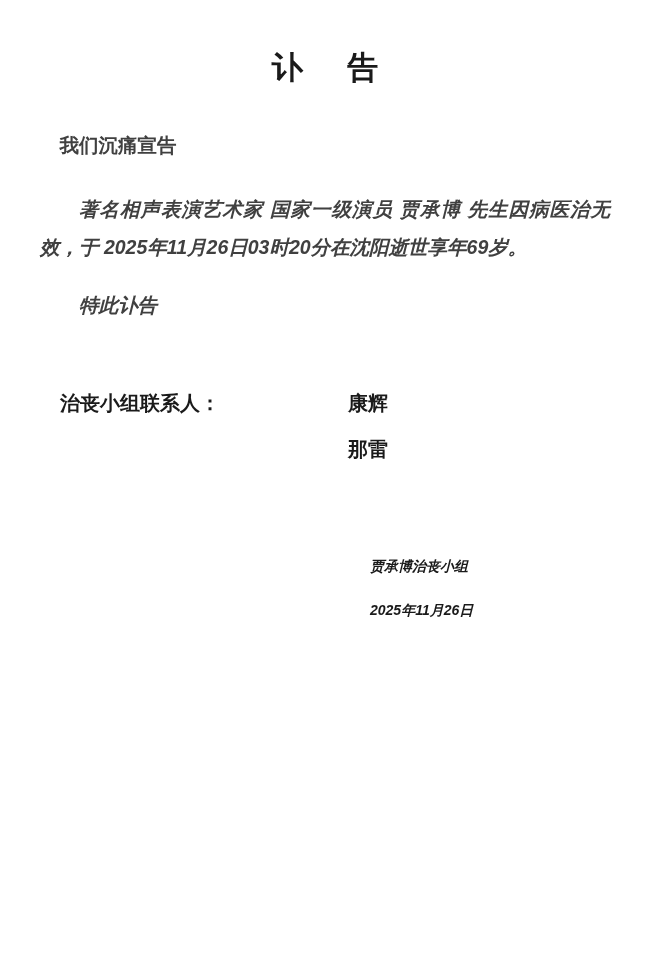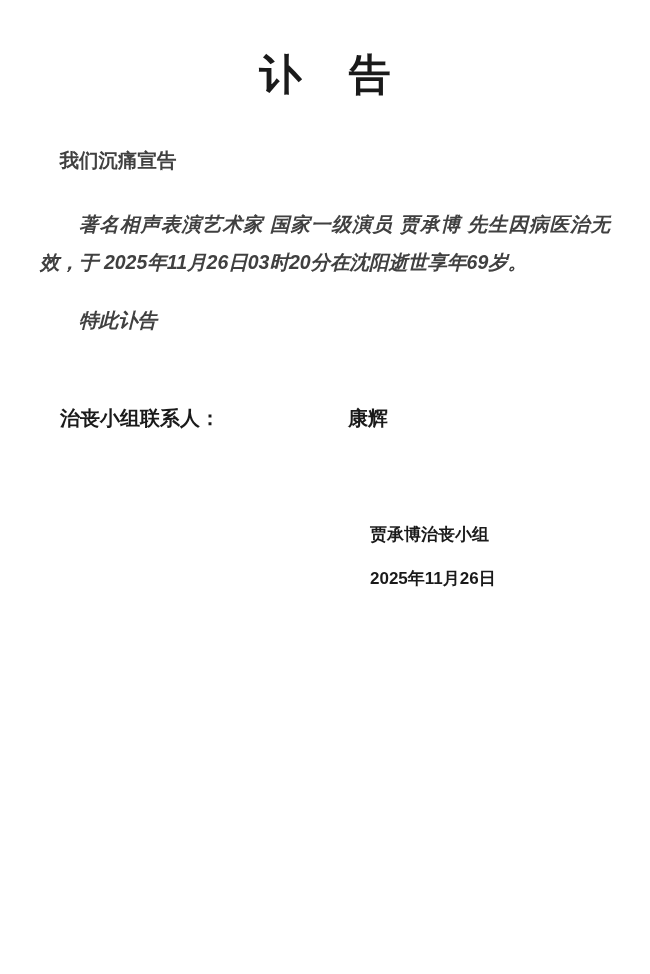--- a/index.html
+++ b/index.html
@@ -17,21 +17,21 @@
   }
   .page {
     width: 650px;
     height: 974px;
     box-sizing: border-box;
     padding: 30px 40px 0 40px;
     background: #ffffff;
   }
   .doc-title {
     text-align: center;
-    font-size: 42px;
+    font-size: 31px;
     font-weight: 700;
     letter-spacing: 18px;
     text-indent: 18px;
     margin: 18px 0 0 0;
     font-family: "Liberation Sans", "DejaVu Sans", sans-serif;
     line-height: 1.3;
   }
   .body-block {
     margin-top: 38px;
     font-size: 19.5px;
@@ -73,25 +73,26 @@
   .contacts-names {
     display: inline-block;
     vertical-align: top;
   }
   .contact-name {
     display: block;
     margin-left: 8px;
   }
   .signature {
     margin-top: 72px;
-    font-size: 17px;
+    font-size: 14px;
     font-family: "Liberation Sans", "DejaVu Sans", sans-serif;
     font-weight: 600;
     line-height: 44px;
     padding-left: 330px;
+    font-style: italic;
   }
   .sig-line {
     display: block;
   }
 </style>
 </head>
 <body>
 
 <div class="page">
 
@@ -104,20 +105,21 @@
     <p class="para indent">著名相声表演艺术家 国家一级演员 贾承博 先生因病医治无效，于 2025年11月26日03时20分在沈阳逝世享年69岁。</p>
 
 
     <p class="para indent para-gap">特此讣告</p>
 
   </div>
 
   <div class="contacts">
     <span class="contacts-label">治丧小组联系人：</span><span class="contacts-names">
       <span class="contact-name">康辉</span>
+      <span class="contact-name">那雷</span>
     </span>
   </div>
 
   <div class="signature">
     <span class="sig-line">贾承博治丧小组</span>
     <span class="sig-line">2025年11月26日</span>
   </div>
 
 </div>
 

